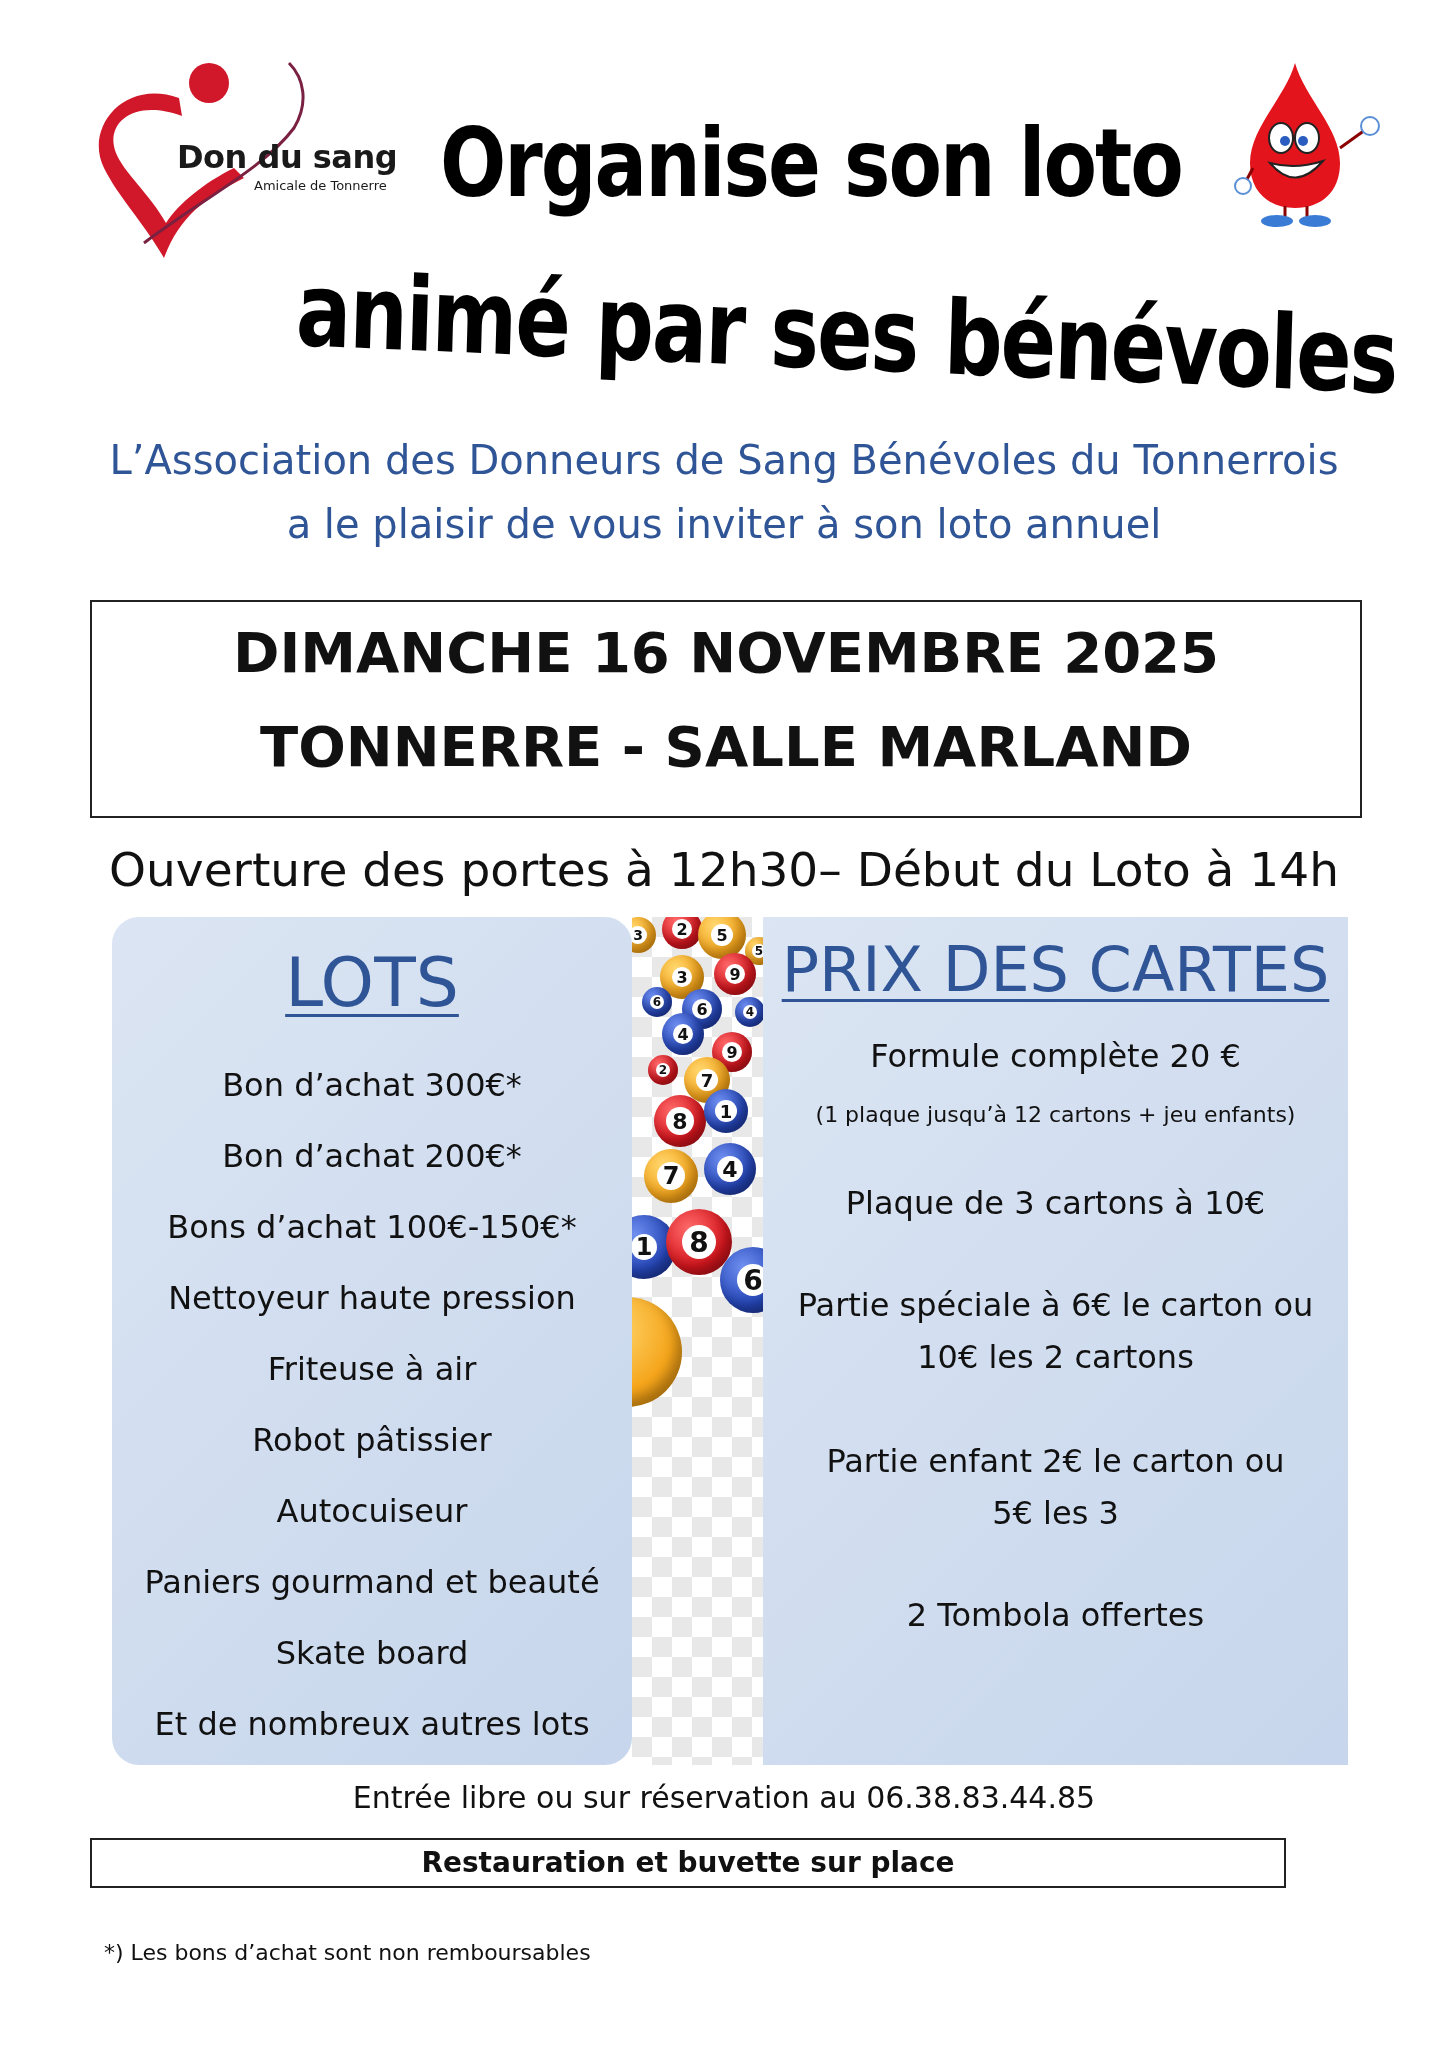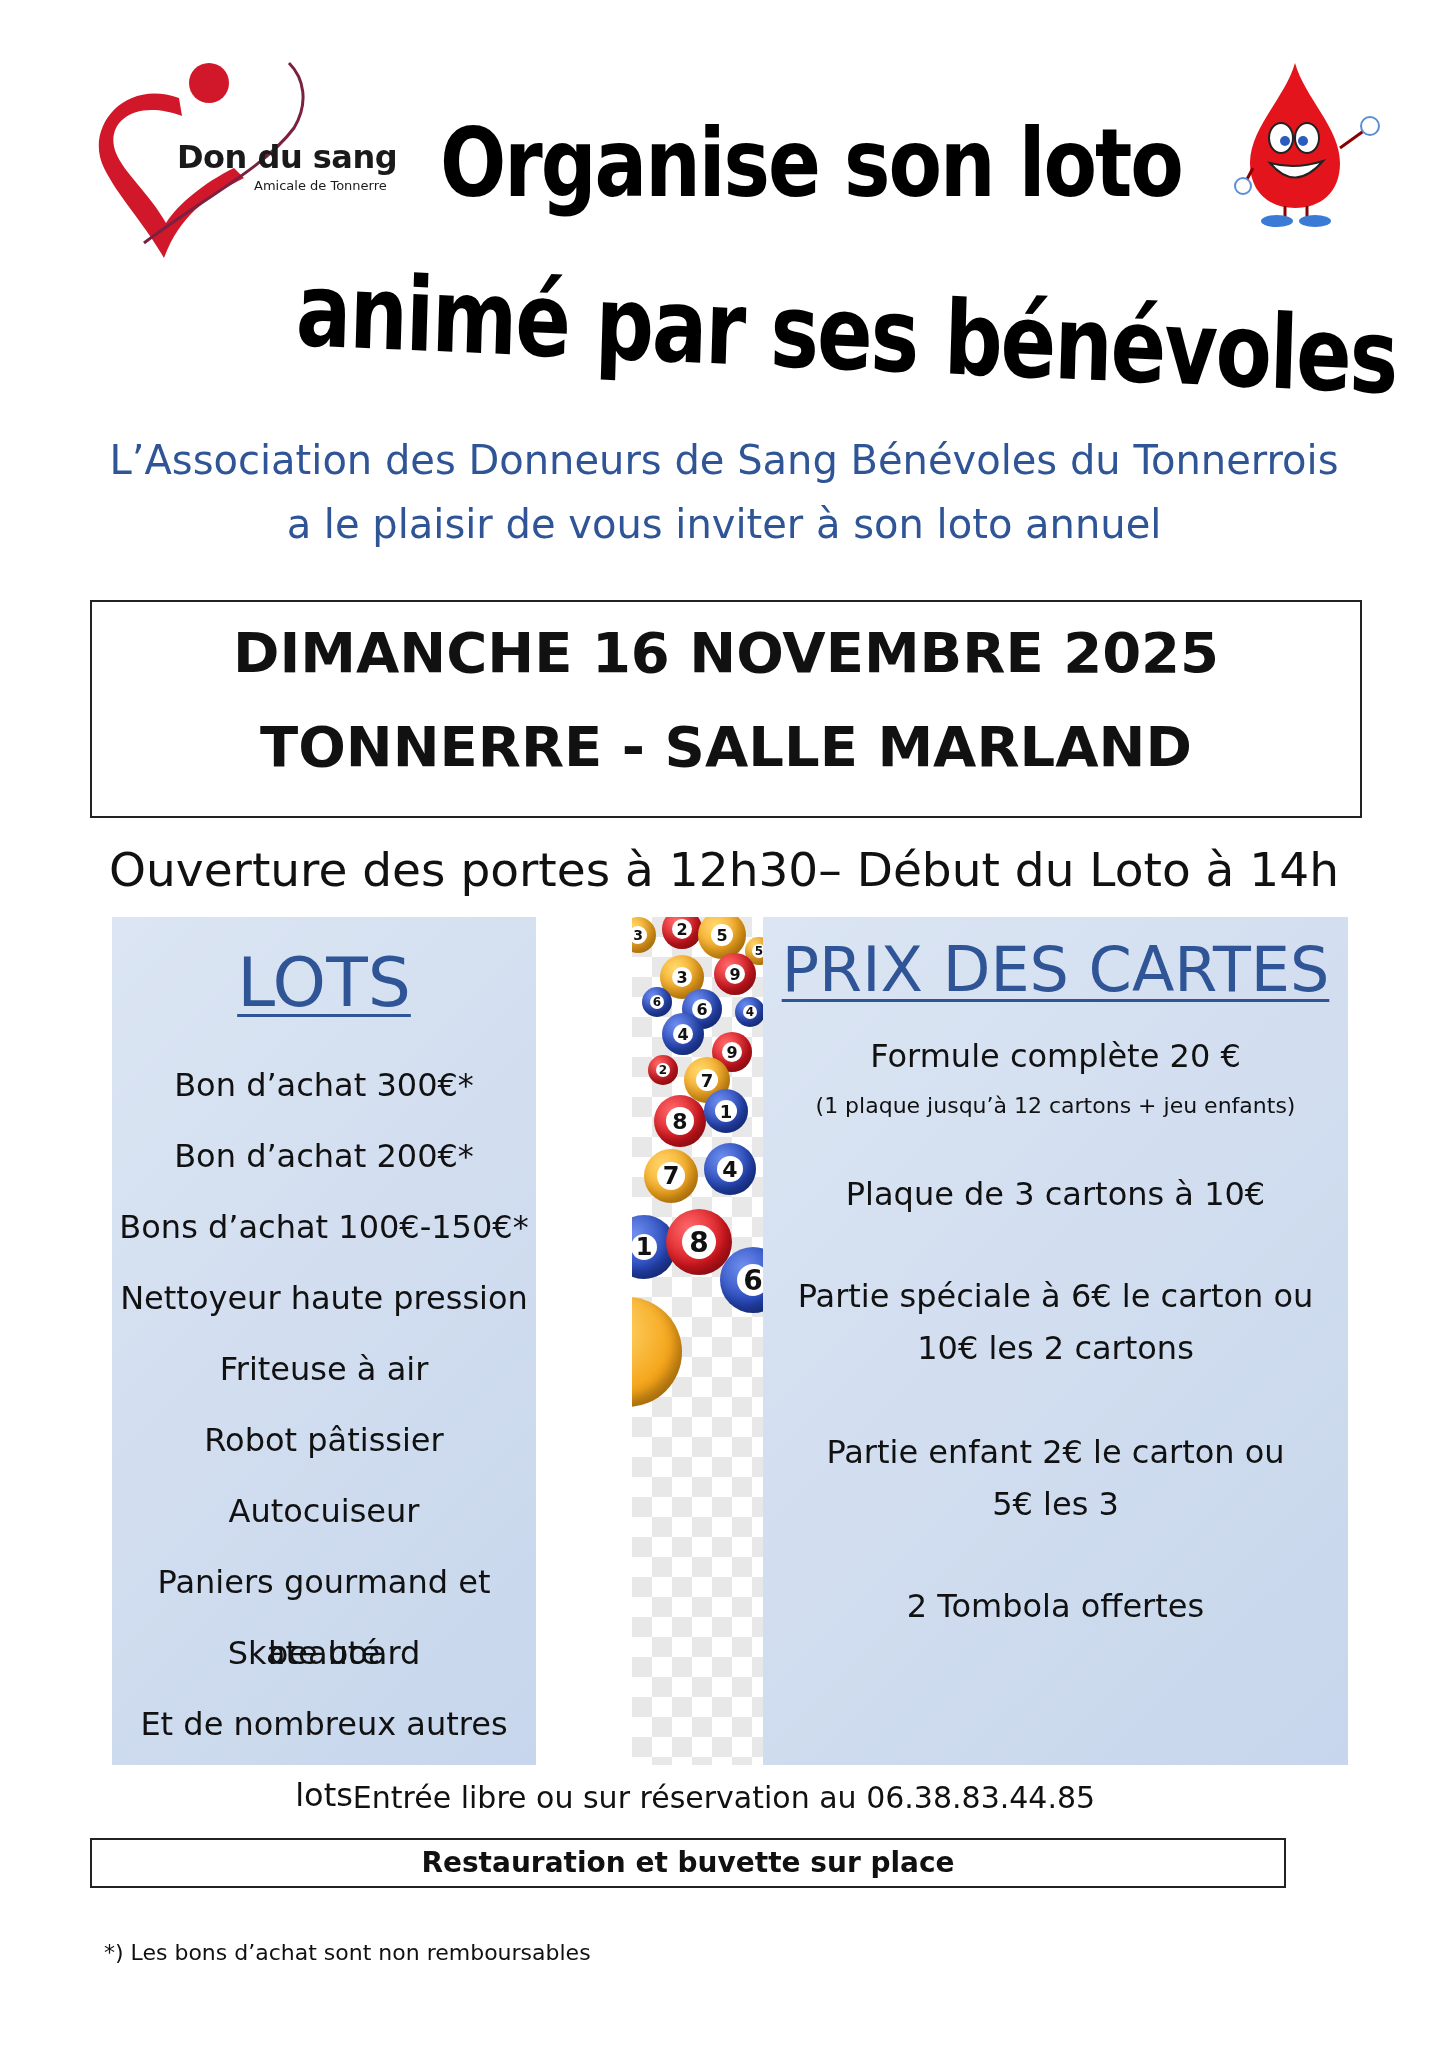--- a/index.html
+++ b/index.html
@@ -14,21 +14,21 @@
   .title1 { position:absolute; left:440px; top:110px; font-family:"DejaVu Sans", sans-serif; font-weight:900; font-size:78px; transform:scaleY(1.2); transform-origin:left top; letter-spacing:-2px; color:#000; }
   .title2 { position:absolute; left:298px; top:250px; font-family:"DejaVu Sans", sans-serif; font-weight:900; font-size:82px; transform:scaleY(1.25) rotate(2deg); transform-origin:left top; letter-spacing:-2px; color:#000; }
 
   .intro { position:absolute; left:0; width:1448px; top:428px; text-align:center; color:#2f5597; font-size:40px; line-height:64px; font-family:"DejaVu Sans", sans-serif; }
 
   .datebox { position:absolute; left:90px; top:600px; width:1272px; height:218px; border:2px solid #222; box-sizing:border-box; text-align:center; font-family:"DejaVu Sans", sans-serif; font-weight:bold; font-size:56px; line-height:94px; padding-top:4px; }
 
   .hours { position:absolute; left:0; width:1448px; top:842px; text-align:center; font-size:47px; font-family:"DejaVu Sans", sans-serif; }
 
   .panel { position:absolute; top:917px; height:848px; background:linear-gradient(135deg,#dbe5f3 0%,#c7d6ec 100%); }
-  .panel.left { left:112px; width:424px; }
+  .panel.left { left:112px; width:520px;border-radius:27px; }
   .panel.right { left:763px; width:585px; }
   .panel-title { text-align:center; color:#2f5597; font-family:"DejaVu Sans", sans-serif; font-size:68px; text-decoration:underline; text-decoration-thickness:3px; text-underline-offset:8px; }
   .panel.left .panel-title { margin-top:26px; }
   .panel.right .panel-title { margin-top:16px; font-size:62px; }
   .lots-list { list-style:none; margin:28px 0 0 0; padding:0; text-align:center; font-family:"DejaVu Sans", sans-serif; font-size:32px; }
   .lots-list li { height:71px; line-height:71px; }
 
   .balls { position:absolute; left:632px; top:917px; width:131px; height:848px; overflow:hidden;
     background-color:#fff;
     background-image: linear-gradient(45deg,#e8e8e8 25%,transparent 25%,transparent 75%,#e8e8e8 75%),
@@ -172,21 +172,21 @@
   <div class="ball blue" style="left:88px;top:330px;width:66px;height:66px;font-size:28px">
       <span style="width:32px;height:32px">6</span>
     </div>
   <div class="ball yellow" style="left:-60px;top:380px;width:110px;height:110px"></div>
 </div>
 
 <div class="panel right">
   <div class="panel-title">PRIX DES CARTES</div>
   <div class="prices">
     <div class="price" style="margin-top:24px">Formule complète 20 €</div>
-    <div class="price-note" style="margin-top:6px">(1 plaque jusqu’à 12 cartons + jeu enfants)</div>
+    <div class="price-note" style="margin-top:15px">(1 plaque jusqu’à 12 cartons + jeu enfants)</div>
     <div class="price" style="margin-top:44px">Plaque de 3 cartons à 10€</div>
     <div class="price" style="margin-top:50px">Partie spéciale à 6€ le carton ou</div>
     <div class="price">10€ les 2 cartons</div>
     <div class="price" style="margin-top:52px">Partie enfant 2€ le carton ou</div>
     <div class="price">5€ les 3</div>
     <div class="price" style="margin-top:50px">2 Tombola offertes</div>
   </div>
 </div>
 
 <div class="entree">Entrée libre ou sur réservation au 06.38.83.44.85</div>

